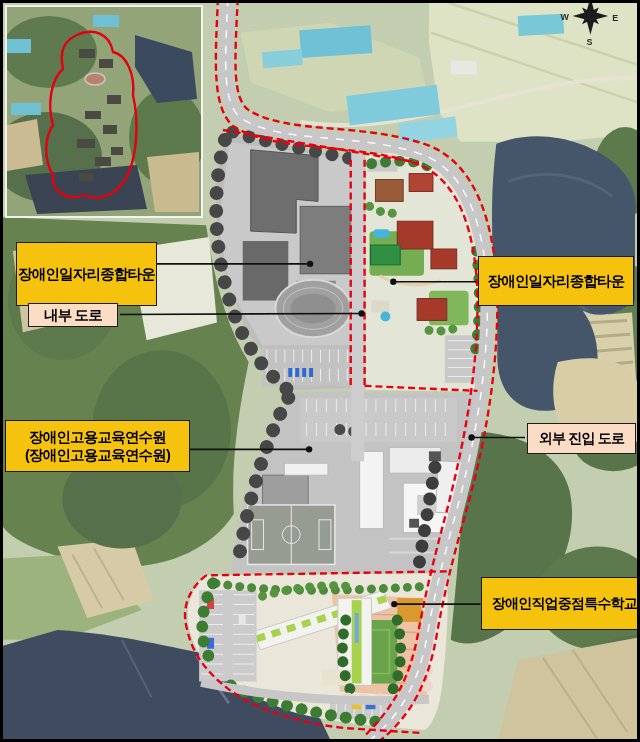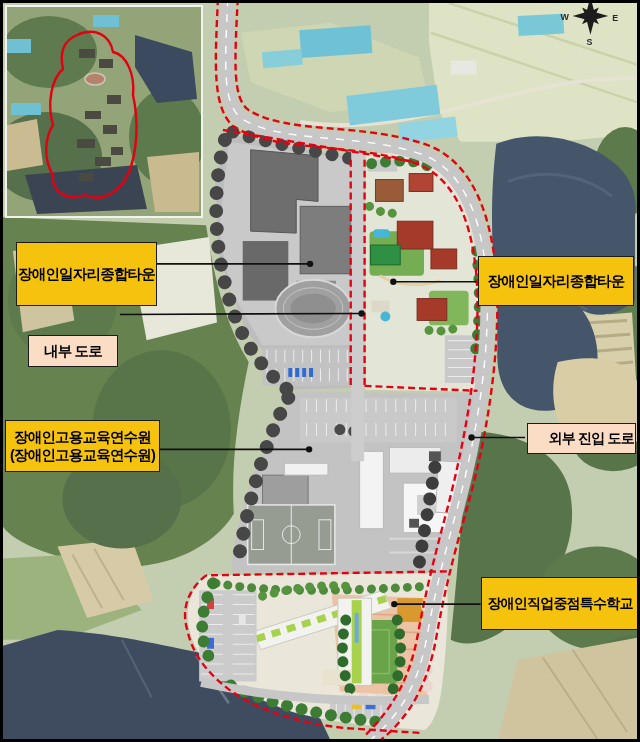--- a/index.html
+++ b/index.html
@@ -269,34 +269,34 @@
     <rect x="104" y="140" width="12" height="8"></rect>
   </g>
   <ellipse cx="88" cy="72" rx="10" ry="6" fill="#b5836d" stroke="#cdc4b6" stroke-width="1.5"></ellipse>
   <path d="M70,28 C88,20 103,28 106,45 C120,48 128,68 126,88 C132,115 130,145 122,165 C114,185 95,196 78,188 C60,195 44,184 46,168 C36,152 38,130 46,118 C40,98 44,72 56,62 C52,44 58,33 70,28 Z" fill="none" stroke="#e30010" stroke-width="2.4"></path>
 </svg>
 
 <div class="lbl yellow" style="left:13px;top:239px;width:141px;height:64px;">
   <span>장애인일자리종합타운</span>
 </div>
 
-<div class="lbl pink" style="left:25px;top:300px;width:90px;height:32px;margin-top:32px;">
+<div class="lbl pink" style="left:25px;top:300px;width:90px;height:24px;">
   <span>내부 도로</span>
 </div>
 
-<div class="lbl yellow" style="left:2px;top:417px;width:155px;height:52px;">
+<div class="lbl yellow" style="left:2px;top:417px;width:185px;height:52px;">
   <span>장애인고용교육연수원</span>
   <span>(장애인고용교육연수원)</span>
 </div>
 
 <div class="lbl yellow" style="left:475px;top:253px;width:156px;height:50px;">
   <span>장애인일자리종합타운</span>
 </div>
 
-<div class="lbl pink" style="left:524px;top:420px;width:109px;height:31px;font-size:14px;text-align:right;">
+<div class="lbl pink" style="left:524px;top:420px;width:109px;height:31px;font-size:14px;">
   <span>외부 진입 도로</span>
 </div>
 
-<div class="lbl yellow" style="left:478px;top:574px;width:158px;height:53px;font-size:14px;">
+<div class="lbl yellow" style="left:478px;top:574px;width:158px;height:53px;font-size:14px;text-align:right;">
   <span>장애인직업중점특수학교</span>
 </div>
 
 </div>
 
 </body></html>

